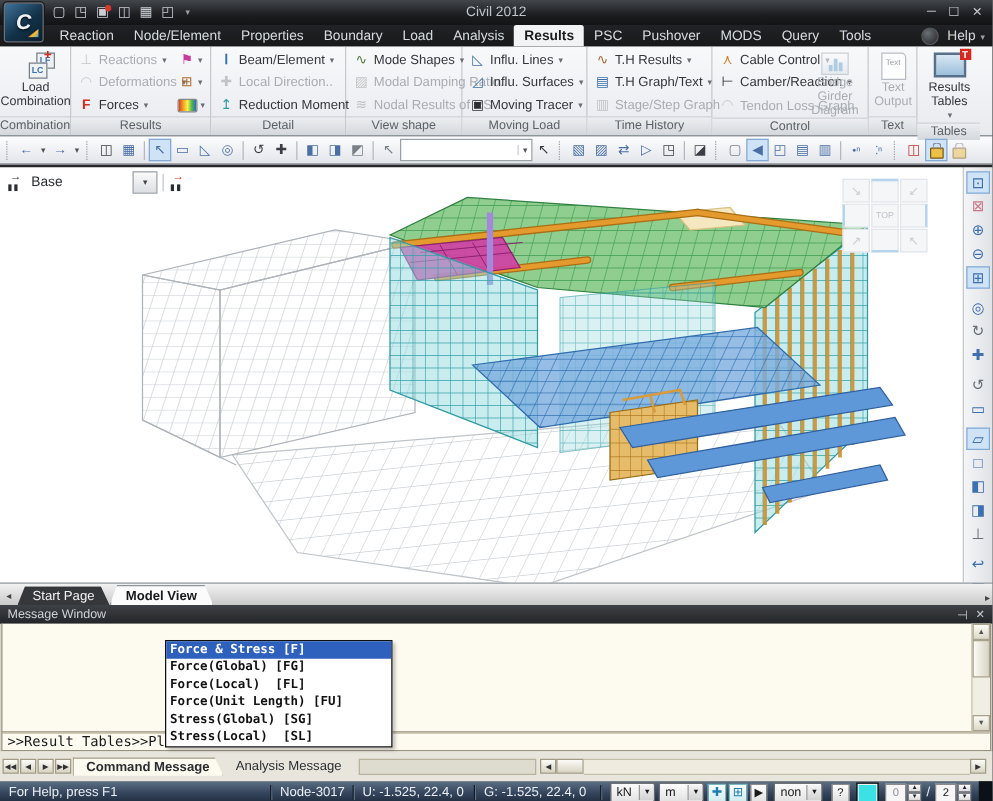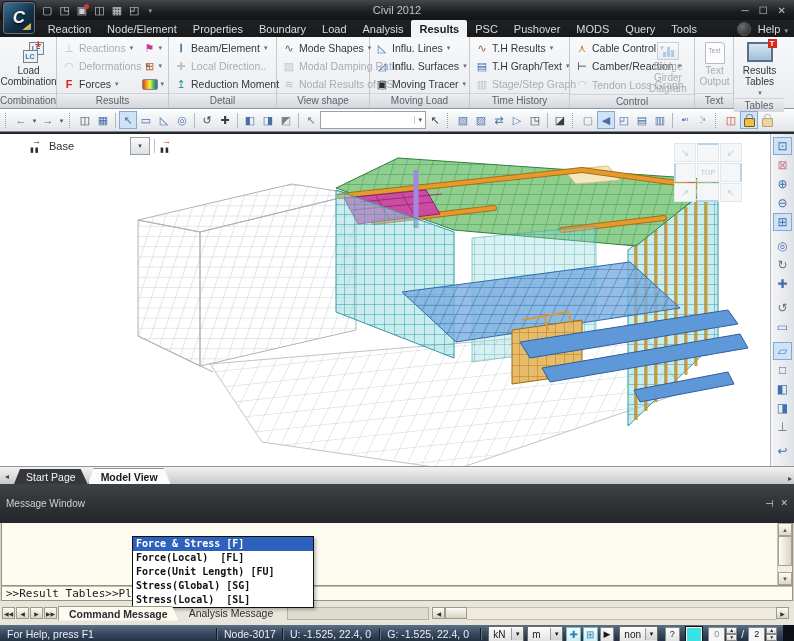--- a/index.html
+++ b/index.html
@@ -59,21 +59,21 @@
   .tsep{width:1px;height:15px;background:#b4b8be;margin:0 3px;flex:none;}
   .grip{width:3px;height:15px;border-left:1px dotted #9aa2ac;margin:0 3px;flex:none;}
   .tcombo{height:16px;background:#fff;border:1px solid #98a0a8;display:flex;align-items:center;justify-content:flex-end;flex:none;}
   .tcombo .ca{font-size:7px;color:#555;padding:0 3px;border-left:1px solid #c8ccd2;}
   .padlock{width:9px;height:7px;background:#eec04a;border:1px solid #7a5a10;border-radius:1px;position:relative;margin-top:4px;}
   .padlock::before{content:"";position:absolute;top:-5px;left:1px;width:5px;height:5px;border:1.5px solid #858c94;border-bottom:none;border-radius:3px 3px 0 0;}
   .padlock.open{opacity:.5;}
 
   
   .workspace{height:352px;display:flex;flex-direction:column;background:#fff;border-top:2px solid #26282c;box-sizing:border-box;}
-  .wsrow{flex:1;display:flex;min-height:0;padding-left:24px;}
+  .wsrow{flex:1;display:flex;min-height:0;}
   .viewport{position:relative;flex:1;background:#fff;overflow:hidden;}
   .stagebar{position:absolute;top:3px;left:5px;display:flex;align-items:center;gap:4px;font-size:11px;color:#2a2d31;z-index:3;}
   .sticon{position:relative;width:16px;height:15px;flex:none;}
   .sticon::before{content:"→";position:absolute;top:-3px;left:3px;font-size:9px;color:#2a2d31;}
   .sticon::after{content:"▮▮";position:absolute;bottom:0;left:1px;font-size:7px;letter-spacing:1px;color:#2a2d31;}
   .sticon.red::before{color:#d8281e;}
   .stcombo{width:18px;height:16px;background:linear-gradient(#fafafa,#dcdfe3);border:1px solid #9aa0a8;font-size:7px;color:#444;display:flex;align-items:center;justify-content:center;margin-left:52px;}
   .stsep{width:1px;height:14px;background:#c0c4ca;}
   .navigator{position:absolute;top:9px;right:28px;display:grid;grid-template-columns:22px 22px 22px;grid-template-rows:19px 19px 19px;gap:1px;z-index:3;}
   .navcell{background:#f4f6f8;border:1px solid #e2e6ea;display:flex;align-items:center;justify-content:center;font-size:10px;color:#c9ced4;box-sizing:border-box;}
@@ -89,21 +89,21 @@
   
   .doctabs{height:17px;background:linear-gradient(#f2f2f2,#c9c9c9);display:flex;align-items:flex-end;border-top:1px solid #8f959c;position:relative;font-size:10.5px;}
   .dtscroll{width:14px;height:15px;display:flex;align-items:center;justify-content:center;font-size:8px;color:#444;}
   .dtab{height:15px;display:flex;align-items:center;padding:0 12px;clip-path:polygon(6px 0,calc(100% - 7px) 0,100% 100%,0 100%);}
   .dtab.darktab{background:#35373b;color:#f0f2f4;text-align:right;}
   .dtab.activetab{background:#fbfbfb;color:#17191b;font-weight:bold;border:1px solid #8f959c;border-bottom:none;}
   .dtright{position:absolute;right:2px;bottom:1px;font-size:8px;color:#444;}
 
   
   .mwindow{height:141px;display:flex;flex-direction:column;background:#d6d3ca;}
-  .mwtitle{height:15px;background:linear-gradient(#3e4146,#232528);color:#ced2d7;font-size:10px;display:flex;align-items:center;padding:12px 6px;flex:none;}
+  .mwtitle{height:15px;background:linear-gradient(#3e4146,#232528);color:#ced2d7;font-size:10px;display:flex;align-items:center;padding:0 6px;flex:none;}
   .mwicons{margin-left:auto;display:flex;gap:7px;font-size:9px;color:#c3c8ce;}
   .pin{display:inline-block;transform:rotate(90deg);font-size:10px;}
   .mwcontent{position:relative;flex:1;background:#fdfaef;border:1px solid #98937e;border-top:none;margin:0 1px;min-height:0;}
   .popup{position:absolute;left:130px;top:13px;width:180px;background:#fff;border:1px solid #111;box-shadow:2px 2px 3px rgba(0,0,0,.25);font:bold 10px "DejaVu Sans Mono",monospace;color:#111;}
   .popup .li{height:14px;line-height:13px;padding:0 3px;white-space:pre;}
   .popup .li.sel{background:#2e61bd;color:#fff;}
   .vscroll{position:absolute;right:0;top:0;bottom:0;width:14px;background:#f1eee3;border-left:1px solid #c8c3ae;display:flex;flex-direction:column;}
   .varrow{height:13px;background:linear-gradient(#fcfbf6,#dcd8c8);border:1px solid #a8a28c;font-size:6px;color:#555;display:flex;align-items:center;justify-content:center;box-sizing:border-box;}
   .vthumb{height:30px;background:linear-gradient(90deg,#fcfbf6,#d8d4c4);border:1px solid #a8a28c;box-sizing:border-box;}
   .vfill{flex:1;}
@@ -577,20 +577,21 @@
     <div class="mwtitle">
       <span>Message Window</span>
       <span class="mwicons">
         <span class="pin">⊤</span>
         <span>✕</span>
       </span>
     </div>
     <div class="mwcontent">
       <div class="popup">
         <div class="li sel">Force &amp; Stress [F]</div>
+        <div class="li">Force(Global) [FG]</div>
         <div class="li">Force(Local)  [FL]</div>
         <div class="li">Force(Unit Length) [FU]</div>
         <div class="li">Stress(Global) [SG]</div>
         <div class="li">Stress(Local)  [SL]</div>
       </div>
       <div class="vscroll">
         <span class="varrow">▲</span>
         <span class="vthumb"></span>
         <span class="vfill"></span>
         <span class="varrow">▼</span>

